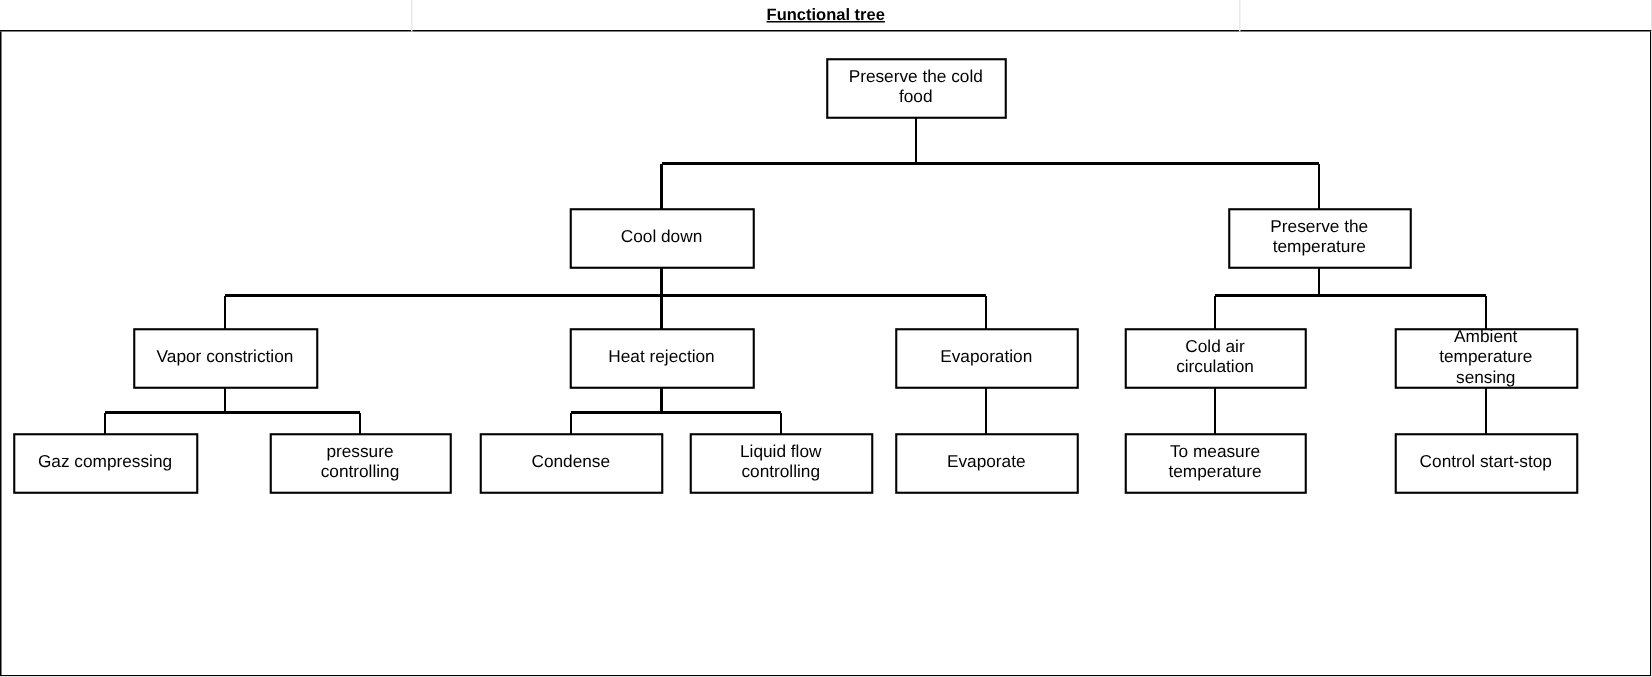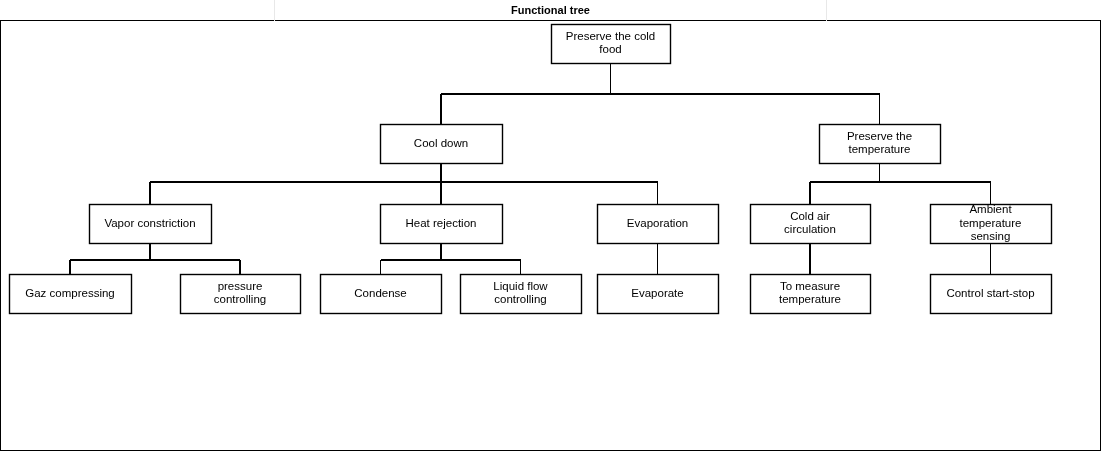--- a/index.html
+++ b/index.html
@@ -34,40 +34,41 @@
     left: 0;
     top: 0;
     width: 1101px;
     height: 21px;
     box-sizing: border-box;
     border-bottom: 1px solid #000000;
     display: flex;
     align-items: center;
     justify-content: center;
     background: #ffffff;
+    text-decoration: underline;
   }
   #title-bar .title-text {
     font-size: 11px;
     font-weight: bold;
     color: #000000;
     line-height: 1;
   }
   
   .title-tick {
     position: absolute;
     top: 0;
     width: 1px;
     height: 21px;
     background: #e8e8e8;
   }
   
   #diagram-canvas {
     position: absolute;
     left: 0;
-    top: 5px;
+    top: 20px;
     width: 924px;
     height: 430px;
   }
   svg#tree-svg {
     display: block;
     width: 1101px;
     height: 430px;
   }
   .node-rect {
     fill: #ffffff;

